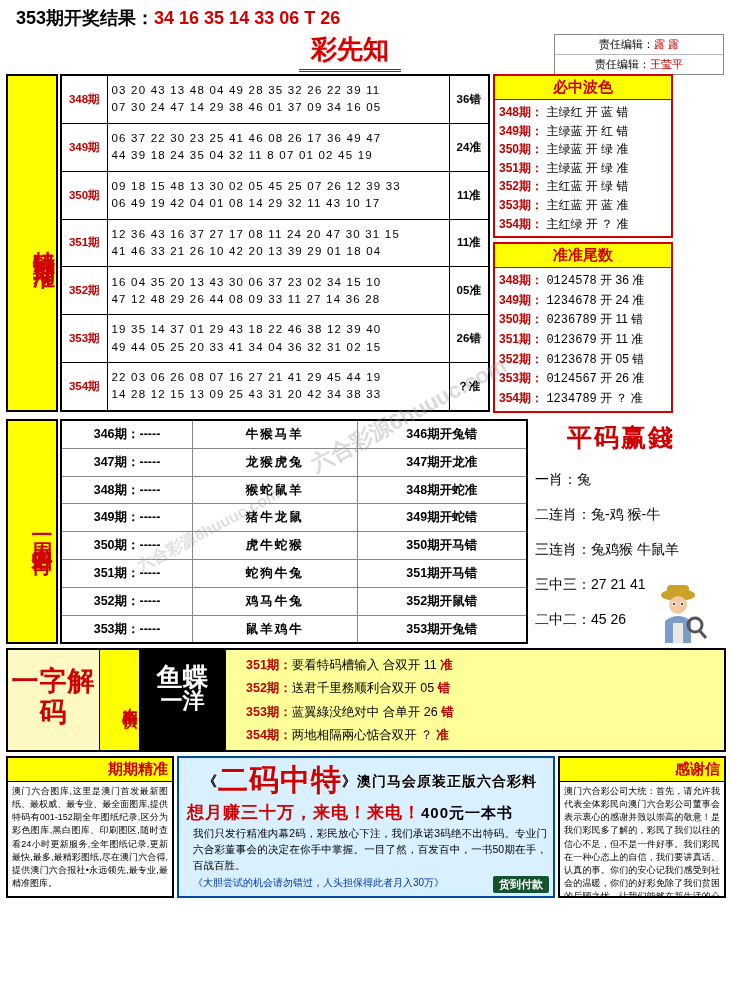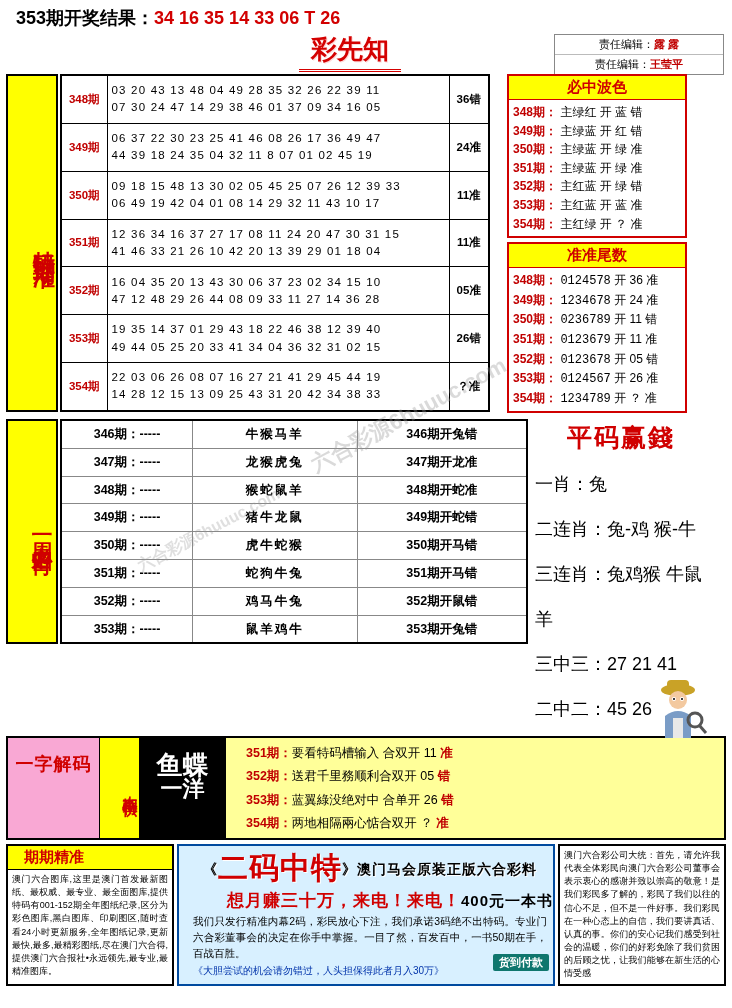--- a/index.html
+++ b/index.html
@@ -44,21 +44,21 @@
     border: 1px solid #888;
     background: #fff;
     font-size: 11px;
   }
   .editor-box div {
     padding: 2px 4px;
     text-align: center;
     color: #000;
   }
   .editor-box div + div { border-top: 1px solid #bbb; }
-  .editor-box .name { color: #c00000; font-weight: bold; text-align: center; }
+  .editor-box .name { color: #c00000; font-weight: normal; text-align: center; }
 
   
   .main {
     position: relative;
     margin: 2px 6px 0 6px;
     width: 720px;
   }
 
   .row-top { display: flex; align-items: flex-start; }
 
@@ -123,21 +123,21 @@
     width: 40px;
     text-align: center;
     font-weight: bold;
     font-size: 12px;
     color: #000;
   }
 
   
   .rightcol {
     width: 180px;
-    margin-left: 17px;
+    margin-left: 3px;
   }
   .box {
     border: 2px solid #d00000;
     background: #fff;
     margin-bottom: 4px;
   }
   .box-title {
     background: #ffff00;
     color: #d00000;
     font-weight: bold;
@@ -183,44 +183,44 @@
     position: relative;
   }
   .pm-title {
     text-align: center;
     font-size: 25px;
     font-weight: bold;
     color: #d00000;
     padding: 2px 0 0;
     letter-spacing: 2px;
   }
-  .pm-list { padding: 8px 2px 0 4px; font-size: 18px; line-height: 2.5; }
+  .pm-list { padding: 8px 2px 0 4px; font-size: 14px; line-height: 2.5; }
   .pm-list .lbl { color: #000; }
   .pm-list .val { color: #000; }
   .detective {
     position: absolute; right: 2px; bottom: -6px;
     width: 62px; height: 62px;
   }
 
   
   .band {
     display: flex;
     margin: 4px 6px 0 6px;
     width: 720px;
     border: 2px solid #000;
     background: #ffff66;
     height: 104px;
     align-items: stretch;
   }
   .band-left {
     width: 92px;
-    background: #f9a8d4;
+    background: #fef9c3;
     border-right: 1px solid #000;
     color: #d00000;
-    font-size: 18px;
+    font-size: 27px;
     font-weight: bold;
     text-align: center;
     line-height: 1.15;
     padding-top: 16px;
     letter-spacing: 1px;
   }
   .band-mid {
     width: 40px;
     background: #ffff00;
     border-right: 1px solid #000;
@@ -269,65 +269,65 @@
     overflow: hidden;
   }
   .bcol.left { width: 168px; }
   .bcol.center { width: 378px; margin: 0 3px; background:#d8f0ff; border-color:#004a9f; position: relative; padding-left: 8px;}
   .bcol.right { width: 168px; }
   .bt-title {
     background: #ffff00;
     color: #d00000;
     font-weight: bold;
     font-size: 15px;
-    text-align: left;
-    padding: 2px 16px;
+    text-align: right;
+    padding: 2px 4px;
     border-bottom: 1px solid #000;
   }
   .bt-body {
     padding: 3px 4px;
     font-size: 9px;
     line-height: 1.45;
     color: #000;
     text-align: justify;
   }
   .c-title {
     text-align: center;
     color: #d00000;
     font-size: 30px;
     font-weight: bold;
     padding: 2px 0 0;
     letter-spacing: 1px;
     text-shadow: 1px 1px 0 #fff;
   }
   .c-title .sm { font-size: 14px; color:#000; vertical-align: middle;}
   .c-sub {
-    text-align: right;
+    text-align: left;
     font-size: 17px;
     font-weight: bold;
     color: #d00000;
     letter-spacing: 1px;
   }
   .c-sub .blk { color: #000; font-size: 15px; }
   .c-body {
     font-size: 10.5px;
     line-height: 1.5;
     padding: 2px 6px;
     color: #000;
     text-align: justify;
   }
   .c-foot {
     font-size: 10px;
     color: #0033aa;
     padding: 0 6px;
   }
   .c-badge {
     position: absolute;
-    right: 4px; bottom: 13px;
-    background: #0f766e;
+    right: 4px; bottom: 3px;
+    background: #14532d;
     color: #fff;
     font-size: 11px;
     font-weight: bold;
     padding: 1px 6px;
     border-radius: 2px;
   }
   .watermark {
     position: absolute;
     left: 300px; top: 400px;
     transform: rotate(-28deg);
@@ -399,21 +399,21 @@
           <td class="per">350期</td>
           <td class="numcell">
             <div>09 18 15 48 13 30 02 05 45 25 07 26 12 39 33</div>
             <div>06 49 19 42 04 01 08 14 29 32 11 43 10 17</div>
           </td>
           <td class="res">11准</td>
         </tr>
         <tr>
           <td class="per">351期</td>
           <td class="numcell">
-            <div>12 36 34 16 37 27 17 08 11 24 20 47 30 31 15</div>
+            <div>12 36 43 16 37 27 17 08 11 24 20 47 30 31 15</div>
             <div>41 46 33 21 26 10 42 20 13 39 29 01 18 04</div>
           </td>
           <td class="res">11准</td>
         </tr>
         <tr>
           <td class="per">352期</td>
           <td class="numcell">
             <div>16 04 35 20 13 43 30 06 37 23 02 34 15 10</div>
             <div>47 12 48 29 26 44 08 09 33 11 27 14 36 28</div>
           </td>
@@ -571,20 +571,21 @@
       </div>
       <div class="c-sub">
         <span>想月赚三十万，来电！来电！</span><span class="blk">400元一本书</span>
       </div>
       <div class="c-body">我们只发行精准内幕2码，彩民放心下注，我们承诺3码绝不出特码。专业门六合彩董事会的决定在你手中掌握。一目了然，百发百中，一书50期在手，百战百胜。</div>
       <div class="c-foot">《大胆尝试的机会请勿错过，人头担保得此者月入30万》</div>
       <div class="c-badge">货到付款</div>
     </div>
 
     <div class="bcol right">
+      <div class="bt-title">感谢信</div>
       <div class="bt-body">澳门六合彩公司大统：首先，请允许我代表全体彩民向澳门六合彩公司董事会表示衷心的感谢并致以崇高的敬意！是我们彩民多了解的，彩民了我们以往的信心不足，但不是一件好事。我们彩民在一种心态上的自信，我们要讲真话、认真的事。你们的安心记我们感受到社会的温暖，你们的好彩免除了我们贫困的后顾之忧，让我们能够在新生活的心情受感</div>
     </div>
   </div>
 
   <div class="watermark">六合彩源6huuuc.com</div>
   <div class="watermark2">六合彩源6huuuc.com</div>
 
 </div>
 
 </body></html>

